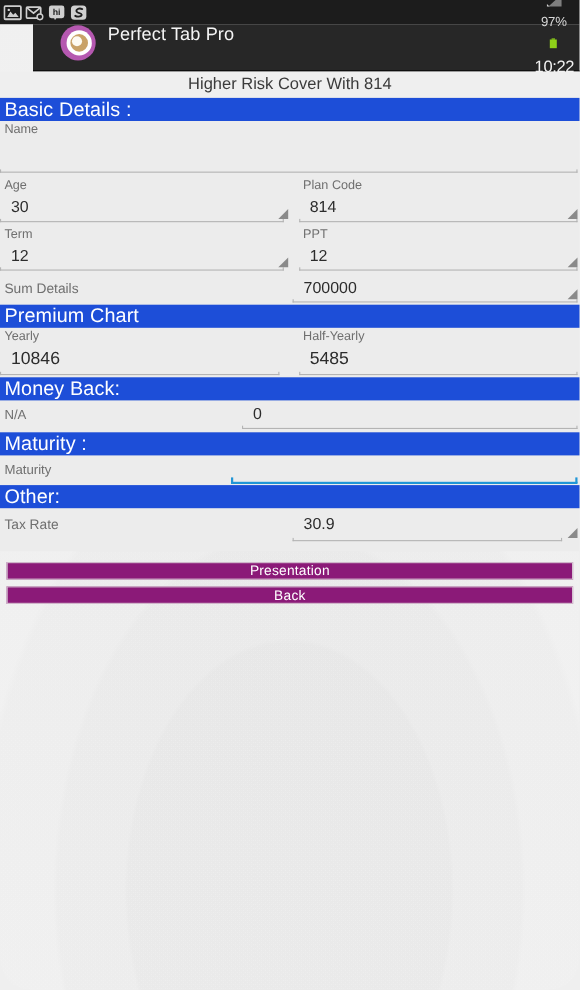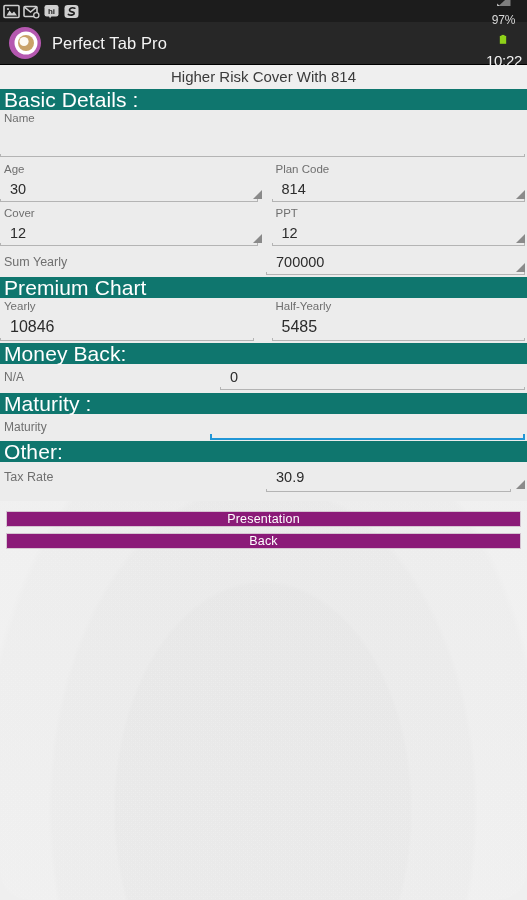--- a/index.html
+++ b/index.html
@@ -32,38 +32,39 @@
   .sbicon { width: 17px; height: 15px; display:block; }
   .sb-batt-pct {
     font-size: 12px; color: #d8d8d8; letter-spacing: -0.2px;
     font-family: "Liberation Sans", sans-serif;
   }
   .sb-clock { font-size: 15px; color: #f2f2f2; letter-spacing: -0.3px; margin-left:1px; }
 
   
   .actionbar {
     height: 43px; background: #272727;
-    display: flex; align-items: center; padding-left: 8px;
+    display: flex; align-items: flex-start; padding-left: 24px;
     border-bottom: 1px solid #000;
+    margin-left: 30px;
   }
   .app-logo { width: 34px; height: 34px; position: relative; }
   .app-title {
     color: #f4f4f4; font-size: 16.5px; margin-left: 10px; letter-spacing: .1px;
   }
 
   
   .page-title {
     height: 24px; line-height: 24px; text-align: center;
     font-size: 15px; color: #3b3b3b; background: #efefef;
   }
 
   
   .section {
-    background: #0f766e; color: #ffffff;
-    font-size: 21px; line-height: 21px; height: 21px;
+    background: #1d4ed8; color: #ffffff;
+    font-size: 18px; line-height: 21px; height: 21px;
     padding-left: 4px; letter-spacing: .1px;
   }
 
   
   .form { background: #ececec; }
   .row { display: flex; }
   .cell { position: relative; }
   .cell.half { width: 50%; }
   .cell.full { width: 100%; }
 
@@ -215,38 +216,38 @@
         <div class="val">814</div>
         <div class="uline"></div>
         <span class="caret"></span>
       </div>
     </div>
 
     <div style="height:3px"></div>
 
     <div class="row">
       <div class="cell half fieldwrap" style="padding-right:6px">
-        <div class="lbl">Cover</div>
+        <div class="lbl">Term</div>
         <div class="val">12</div>
         <div class="uline"></div>
         <span class="caret"></span>
       </div>
       <div class="cell half fieldwrap pad-l">
         <div class="lbl">PPT</div>
         <div class="val">12</div>
         <div class="uline"></div>
         <span class="caret"></span>
       </div>
     </div>
 
     <div style="height:3px"></div>
 
     <div class="row" style="align-items:flex-end">
       <div style="width:266px">
-        <div class="lbl" style="font-size:12.5px;line-height:26px;height:26px">Sum Yearly</div>
+        <div class="lbl" style="font-size:12.5px;line-height:26px;height:26px">Sum Details</div>
       </div>
       <div class="cell" style="width:261px;padding-right:2px">
         <div class="val">700000</div>
         <div class="uline"></div>
         <span class="caret"></span>
       </div>
     </div>
 
     <div style="height:2px"></div>
 

